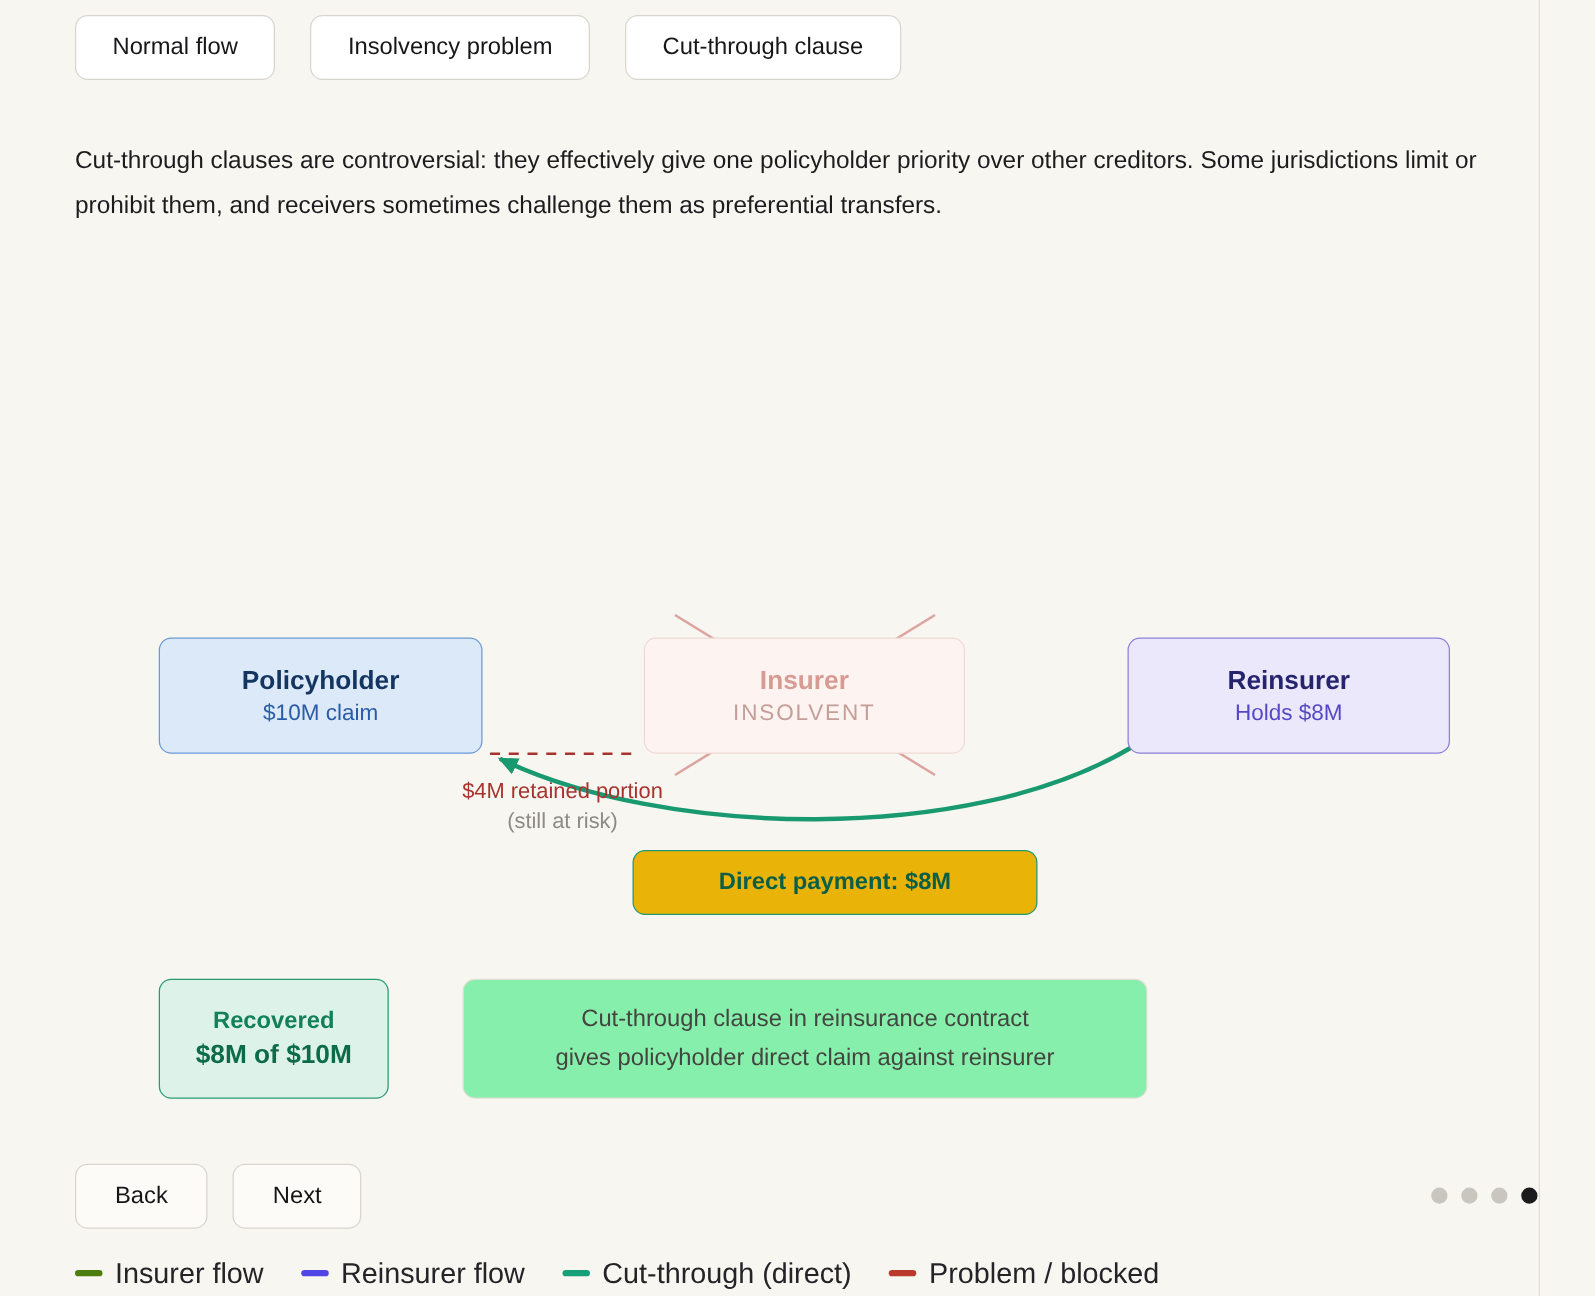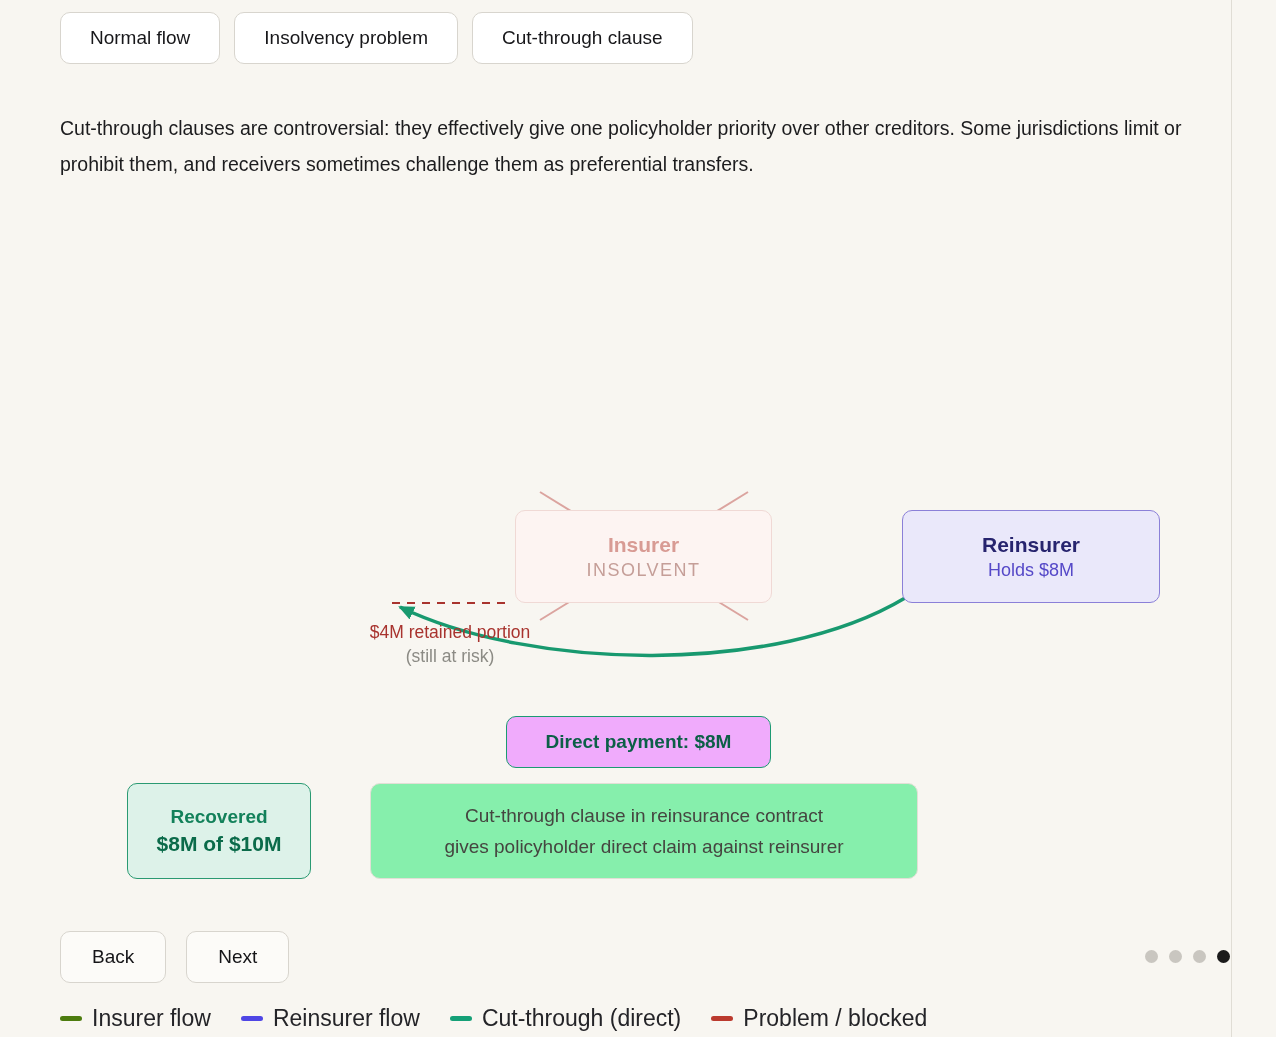--- a/index.html
+++ b/index.html
@@ -11,21 +11,21 @@
     overflow:hidden;
   }
   .page { position:relative; width:1276px; height:1037px; background:#f8f6f1; }
 
   .right-divider {
     position:absolute; left:1231px; top:0; width:1px; height:1037px;
     background:#e0ddd5;
   }
 
   
-  .tabs { position:absolute; left:60px; top:12px; display:flex; gap:14px; }
+  .tabs { position:absolute; left:60px; top:12px; display:flex; gap:28px; }
   .tab {
     height:52px; padding:0 29px;
     background:#ffffff; border:1px solid #d8d5ce; border-radius:10px;
     font-family:"Liberation Sans",sans-serif; font-size:19px; color:#17171a;
     cursor:pointer; display:flex; align-items:center;
   }
 
   
   .description {
     position:absolute; left:60px; top:110px; width:1170px;
@@ -64,24 +64,24 @@
     position:absolute; left:330px; top:622px; width:240px; text-align:center;
     font-size:17.5px; color:#a8332e;
   }
   .retained-sub {
     position:absolute; left:330px; top:646px; width:240px; text-align:center;
     font-size:17.5px; color:#8c8b85;
   }
 
   
   .direct-payment {
-    position:absolute; left:506px; top:680px; width:265px; height:52px;
-    background:#f0abfc; border:1.5px solid #1d9a72; border-radius:10px;
+    position:absolute; left:506px; top:680px; width:324px; height:52px;
+    background:#eab308; border:1.5px solid #1d9a72; border-radius:10px;
     display:flex; align-items:center; justify-content:center;
-    font-size:19px; font-weight:600; color:#0c5f47;margin-top:36px;
+    font-size:19px; font-weight:600; color:#0c5f47;
   }
 
   
   .recovered {
     position:absolute; left:127px; top:783px; width:184px; height:96px;
     background:#ddf2e9; border:1.5px solid #2a9a72; border-radius:10px;
     display:flex; flex-direction:column; align-items:center; justify-content:center; gap:4px;
   }
   .recovered-title { font-size:19px; font-weight:600; color:#12815a; }
   .recovered-amount { font-size:21px; font-weight:700; color:#0b6b4a; }
@@ -134,20 +134,24 @@
       <marker id="arrow-green" markerUnits="userSpaceOnUse" markerWidth="18" markerHeight="16" refX="14" refY="7" orient="auto">
         <path d="M0,0 L16,7 L0,14 Z" fill="#18996f"></path>
       </marker>
     </defs>
     <line class="xline" x1="540" y1="492" x2="748" y2="620"></line>
     <line class="xline" x1="748" y1="492" x2="540" y2="620"></line>
     <line class="dashed-red" x1="392" y1="603" x2="512" y2="603"></line>
     <path class="green-arrow" d="M 905 598 C 775 676, 530 670, 400 607" marker-end="url(#arrow-green)"></path>
   </svg>
 
+  <div class="node node-policyholder">
+    <div class="node-title">Policyholder</div>
+    <div class="node-sub">$10M claim</div>
+  </div>
 
   <div class="node node-insurer">
     <div class="node-title">Insurer</div>
     <div class="node-sub">INSOLVENT</div>
   </div>
 
   <div class="node node-reinsurer">
     <div class="node-title">Reinsurer</div>
     <div class="node-sub">Holds $8M</div>
   </div>

